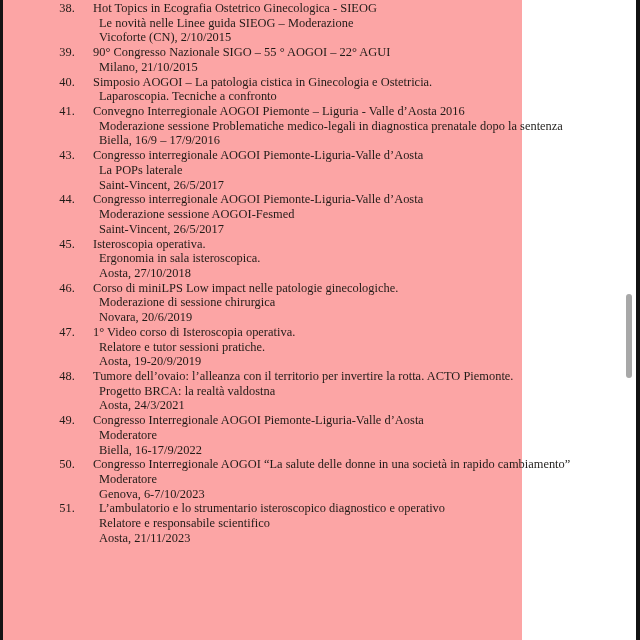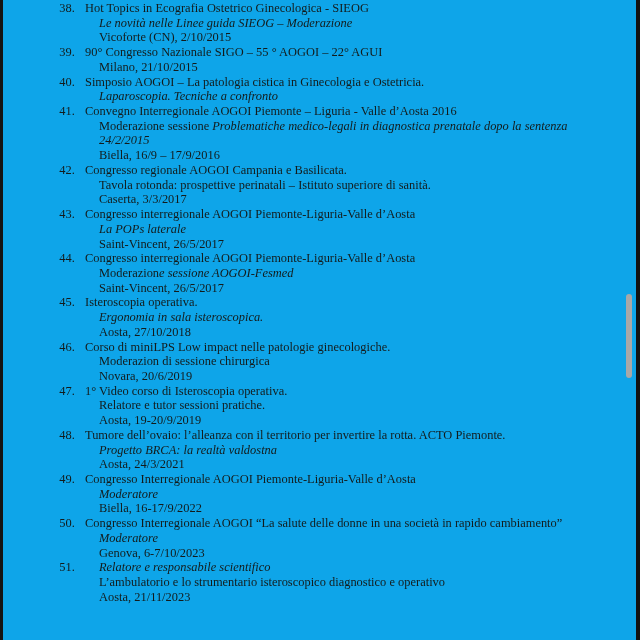--- a/index.html
+++ b/index.html
@@ -22,22 +22,22 @@
     background: #141414;
   }
   .edge-right {
     position: absolute; right: 0; top: 0;
     width: 4px; height: 640px;
     background: #121212;
   }
   .page-sheet {
     position: absolute;
     left: 3px; top: 0;
-    width: 633px; height: 640px;
-    background: #0ea5e9;
+    width: 519px; height: 640px;
+    background: #fca5a5;
   }
   .doc-body {
     position: absolute;
     left: 0; top: 0;
     width: 633px;
     padding-top: 1px;
     font-family: "Liberation Serif", "DejaVu Serif", serif;
     color: #14130f;
     -webkit-font-smoothing: antialiased;
   }
@@ -62,31 +62,32 @@
     letter-spacing: 0.1px;
   }
   .line {
     font-size: 12.4px;
     line-height: 14.72px;
     white-space: nowrap;
     letter-spacing: 0.02px;
   }
   .line.title {
     padding-left: 3px;
+    margin-left: 8px;
   }
   .line.sub {
     padding-left: 17px;
   }
   .line.cont {
     padding-left: 17px;
   }
   .line.place {
     padding-left: 17px;
   }
-  .it { font-style: italic; }
+  .it { }
   .rm { font-style: normal; }
 
   
   .doc-body {
     filter: blur(0.22px);
     opacity: 0.94;
   }
 
   
   .scrollbar-track {
@@ -128,28 +129,21 @@
           </li>
           <li class="entry">
             <span class="entry-num">40.</span>
             <div class="line title">Simposio AOGOI – La patologia cistica in Ginecologia e Ostetricia.</div>
             <div class="line sub"><span class="it">Laparoscopia. Tecniche a confronto</span></div>
           </li>
           <li class="entry">
             <span class="entry-num">41.</span>
             <div class="line title">Convegno Interregionale AOGOI Piemonte – Liguria - Valle d’Aosta 2016</div>
             <div class="line sub"><span class="rm">Moderazione sessione </span><span class="it">Problematiche medico-legali in diagnostica prenatale dopo la sentenza</span></div>
-            <div class="line cont it">24/2/2015</div>
             <div class="line place">Biella,  16/9 – 17/9/2016</div>
-          </li>
-          <li class="entry">
-            <span class="entry-num">42.</span>
-            <div class="line title">Congresso regionale AOGOI Campania e Basilicata.</div>
-            <div class="line sub"><span class="rm">Tavola rotonda: prospettive perinatali – Istituto superiore di sanità.</span></div>
-            <div class="line place">Caserta, 3/3/2017</div>
           </li>
           <li class="entry">
             <span class="entry-num">43.</span>
             <div class="line title">Congresso interregionale AOGOI Piemonte-Liguria-Valle d’Aosta</div>
             <div class="line sub"><span class="it">La POPs laterale</span></div>
             <div class="line place">Saint-Vincent, 26/5/2017</div>
           </li>
           <li class="entry">
             <span class="entry-num">44.</span>
             <div class="line title">Congresso interregionale AOGOI Piemonte-Liguria-Valle d’Aosta</div>
@@ -158,21 +152,21 @@
           </li>
           <li class="entry">
             <span class="entry-num">45.</span>
             <div class="line title">Isteroscopia operativa.</div>
             <div class="line sub"><span class="it">Ergonomia in sala isteroscopica.</span></div>
             <div class="line place">Aosta, 27/10/2018</div>
           </li>
           <li class="entry">
             <span class="entry-num">46.</span>
             <div class="line title">Corso di miniLPS Low impact nelle patologie ginecologiche.</div>
-            <div class="line sub"><span class="rm">Moderazion di sessione chirurgica</span></div>
+            <div class="line sub"><span class="rm">Moderazione di sessione chirurgica</span></div>
             <div class="line place">Novara, 20/6/2019</div>
           </li>
           <li class="entry">
             <span class="entry-num">47.</span>
             <div class="line title">1° Video corso di Isteroscopia operativa.</div>
             <div class="line sub"><span class="rm">Relatore e tutor sessioni pratiche.</span></div>
             <div class="line place">Aosta, 19-20/9/2019</div>
           </li>
           <li class="entry">
             <span class="entry-num">48.</span>
@@ -187,22 +181,22 @@
             <div class="line place">Biella, 16-17/9/2022</div>
           </li>
           <li class="entry">
             <span class="entry-num">50.</span>
             <div class="line title">Congresso Interregionale AOGOI “La salute delle donne in una società in rapido cambiamento”</div>
             <div class="line sub"><span class="it">Moderatore</span></div>
             <div class="line place">Genova, 6-7/10/2023</div>
           </li>
           <li class="entry">
             <span class="entry-num">51.</span>
+            <div class="line cont">L’ambulatorio e lo strumentario isteroscopico diagnostico e operativo</div>
             <div class="line sub"><span class="it">Relatore e responsabile scientifico</span></div>
-            <div class="line cont">L’ambulatorio e lo strumentario isteroscopico diagnostico e operativo</div>
             <div class="line place">Aosta, 21/11/2023</div>
           </li>
         </ol>
     </div>
   </div>
 
   <div class="edge-right"></div>
 
   <div class="scrollbar-track">
     <div class="scrollbar-thumb"></div>

